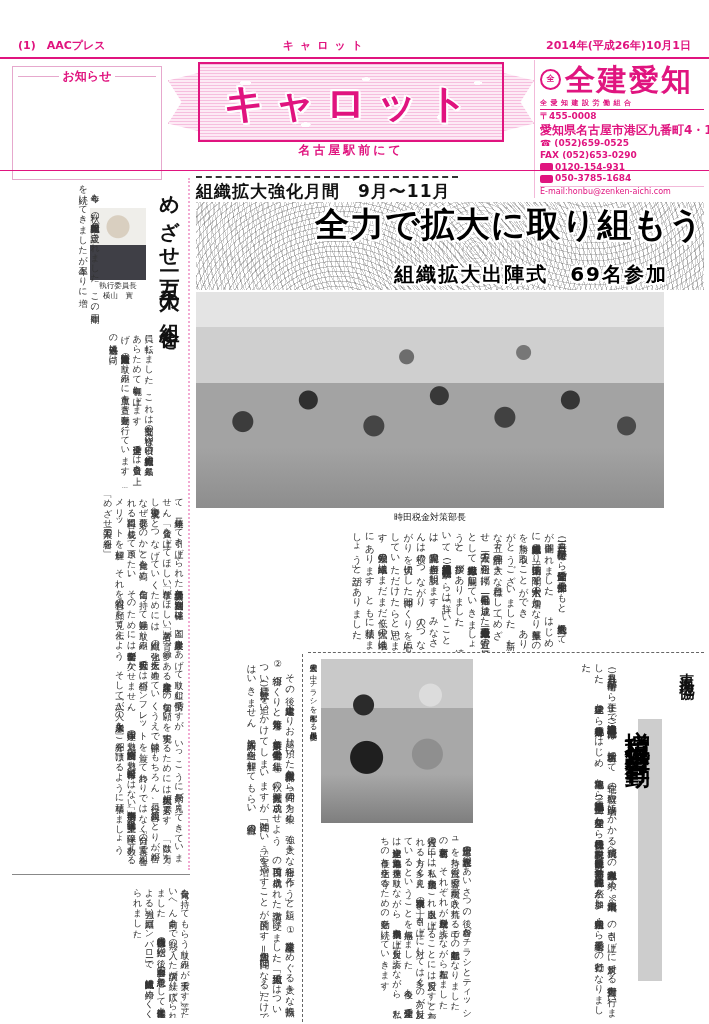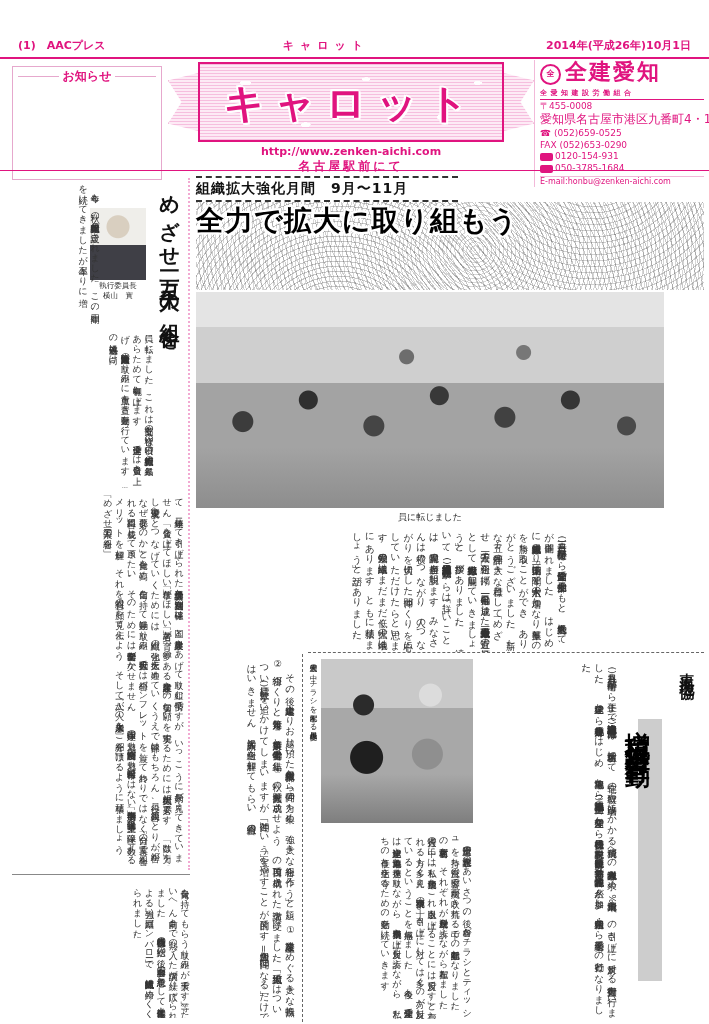--- a/index.html
+++ b/index.html
@@ -42,23 +42,23 @@
     text-shadow:-2px 0 #fff,2px 0 #fff,0 -2px #fff,0 2px #fff,2px 2px #fff,-2px -2px #fff;}
   .mast-url{text-align:center;margin-top:3px;font-size:11px;font-weight:bold;color:#e0147f;}
   .mast-tagline{text-align:center;font-size:12px;font-weight:bold;color:#e0147f;letter-spacing:3px;}
 
   
   .contact{position:absolute;left:534px;top:60px;width:170px;color:#e0147f;font-size:9px;line-height:1.3;
     border-left:1px solid #f2b9d9;padding-left:5px;box-sizing:border-box;}
   .org-row{display:flex;align-items:center;gap:4px;}
   .org-logo{width:17px;height:17px;border:2px solid #e0147f;border-radius:50%;display:flex;align-items:center;justify-content:center;
     font-size:8px;font-weight:bold;flex:0 0 auto;}
-  .org-name{font-size:22px;font-weight:bold;letter-spacing:2px;font-family:Liberation Mono, monospace;}
+  .org-name{font-size:30px;font-weight:bold;letter-spacing:2px;font-family:Liberation Serif, serif;}
   .org-sub{font-size:7px;letter-spacing:3.5px;border-bottom:1px solid #e0147f;padding-bottom:1px;margin-bottom:1px;font-weight:bold;}
-  .c-line{white-space:nowrap;font-weight:normal;}
+  .c-line{white-space:nowrap;font-weight:bold;}
   .c-addr{font-size:12px;}
   .badge{display:inline-block;width:13px;height:8px;background:#e0147f;border-radius:2px;vertical-align:middle;margin-right:2px;}
   .c-mail{font-size:8px;border-top:1px solid #f2b9d9;margin-top:1px;}
 
   
   .v{writing-mode:vertical-rl;text-orientation:mixed;overflow:hidden;}
 
   
   .left-col{position:absolute;left:12px;top:178px;width:178px;height:692px;border-right:2px dotted #f2a9d2;box-sizing:border-box;}
   .left-title{position:absolute;top:2px;right:4px;height:330px;font-size:20px;font-weight:bold;letter-spacing:4px;
@@ -70,28 +70,28 @@
   .chairman-cap{font-size:7.5px;line-height:1.3;margin-top:1px;}
   .lb{position:absolute;font-size:9px;line-height:1.32;color:#333;}
   .lb1{top:0;left:0;width:88px;height:146px;}
   .lb2{top:150px;left:0;width:142px;height:160px;}
   .lb3{top:314px;left:0;width:172px;height:374px;}
   .left-divider{position:absolute;left:12px;top:874px;width:178px;height:1px;background:#888;}
   .left-ending{position:absolute;left:12px;top:882px;width:178px;height:136px;font-size:9px;line-height:1.32;color:#333;}
 
   
   .section-label{position:absolute;left:196px;top:176px;width:262px;border-top:2px dashed #333;border-bottom:2px dashed #333;
-    padding:2px 0;font-size:14px;font-weight:bold;letter-spacing:1px;color:#111;box-sizing:border-box;}
+    padding:2px 0;font-size:17px;font-weight:bold;letter-spacing:1px;color:#111;box-sizing:border-box;}
   .banner{position:absolute;left:196px;top:202px;width:508px;height:88px;
     background:
       repeating-radial-gradient(circle at 28% 170%, rgba(70,70,70,.30) 0 1px, transparent 1px 5px),
       repeating-radial-gradient(circle at 78% -70%, rgba(70,70,70,.26) 0 1px, transparent 1px 6px),
       repeating-radial-gradient(circle at 55% 55%, rgba(70,70,70,.22) 0 1px, transparent 1px 4px),#fff;}
   .halo{text-shadow:-2px 0 #fff,2px 0 #fff,0 -2px #fff,0 2px #fff,2px 2px #fff,-2px -2px #fff,-2px 2px #fff,2px -2px #fff;}
-  .headline-main{position:absolute;top:0;left:0;right:0;text-align:left;font-size:28px;font-weight:bold;color:#000;letter-spacing:1px;}
+  .headline-main{position:absolute;top:0;left:0;right:0;text-align:right;font-size:34px;font-weight:bold;color:#000;letter-spacing:1px;}
   .headline-sub{position:absolute;right:36px;bottom:2px;font-size:20px;font-weight:bold;color:#000;letter-spacing:2px;}
   .crowd-photo{position:absolute;left:196px;top:292px;width:468px;height:216px;
     background:
       radial-gradient(circle at 10% 60%, #3c3c3c 0 10px, transparent 11px),
       radial-gradient(circle at 24% 50%, #2f2f2f 0 9px, transparent 10px),
       radial-gradient(circle at 38% 62%, #454545 0 10px, transparent 11px),
       radial-gradient(circle at 52% 48%, #383838 0 9px, transparent 10px),
       radial-gradient(circle at 66% 58%, #414141 0 10px, transparent 11px),
       radial-gradient(circle at 80% 50%, #353535 0 9px, transparent 10px),
       radial-gradient(circle at 92% 62%, #4a4a4a 0 9px, transparent 10px),
@@ -136,21 +136,20 @@
     <div class="notice-title">お知らせ</div>
   </div>
 
   <div class="masthead">
     <div class="ribbon">
       <div class="tail tail-l"></div>
       <div class="tail tail-r"></div>
       <div class="ribbon-band"></div>
       <div class="ribbon-title">キャロット</div>
     </div>
-    <div class="mast-url">http://www.zenken-aichi.com</div>
     <div class="mast-tagline">名古屋駅前にて</div>
   </div>
 
   <div class="contact">
     <div class="org-row">
       <span class="org-logo">全</span>
       <span class="org-name">全建愛知</span>
     </div>
     <div class="org-sub">全愛知建設労働組合</div>
     <div class="c-line">〒455-0008</div>
@@ -176,23 +175,24 @@
     <div class="lb lb1 v">　今年も、秋の組織拡大強化月間が設定されました。この四年間、減少を続けてきましたが五年ぶりに増</div>
     <div class="lb lb2 v">員に転じました。これは各支部の皆様の日頃の組織拡大行動の結果と、あらためて御礼申し上げます。　全建労連では賃金引き上げ、社会保険未加入対策の取り組みに重点を置き運動を行っています。技能労働者の処遇改善に向け</div>
     <div class="lb lb3 v">て、二年連続して引き上げられた設計労務単価と法定福利費の確保は、国と建設業界をあげて取り組む情勢ですが、いっこうに効果が見えてきていません。「賃金を上げてほしい」「仕事がほしい」「若者が育つ夢のある建設産業を」の切実な願いを実現するためには組織拡大が必要です。　「数は力」を実践し要求実現へとつなげていくためには、組織の強化、拡大を進めていくうえで幹部はもちろん、役員、組合員一人ひとりが「組合がなぜ必要なのか」と自覚を高め、自信を持って運動に取り組み、拡大行動では組合パンフレットを渡して終わりではなく「自分の言葉で組合を語れる」組合員に成長して頂きたい。そのためには支部学習会が欠かせません。　中建国保の魅力、組合共済制度の魅力、市町村国保にはない「傷病手当制度」、労災保険(上乗せ保障)等、数ある組合メリットを理解し、それを組合員の顔を見て伝えよう。そして「一人が一人の未加入者を」「ご紹介を」頂けるように頑張りましょう。「めざせ一万三千人の組合を」</div>
   </div>
   <div class="left-divider"></div>
   <div class="left-ending v">自覚を持ってもらう取り組みが大事です」等、たいへん前向きで熱の入った講演が繰り広げられました。　横山執行委員長の総括の後、参加者全員の意思統一として佐々木青年部長による力強い「団結ガンバロー」で、組織拡大出陣式は締めくくられました。</div>
 
   <div class="section-label">組織拡大強化月間　9月〜11月</div>
   <div class="banner">
     <div class="headline-main halo">全力で拡大に取り組もう</div>
+    <div class="headline-sub halo">組織拡大出陣式　69名参加</div>
   </div>
   <div class="crowd-photo"></div>
-  <div class="crowd-cap">員に転じました</div>
+  <div class="crowd-cap">時田税金対策部長</div>
   <div class="flow1 v">　八月三十一日(日)午後一時三十分から全建愛知会館で二十七支部参加のもと、総勢六十九名にて、全建愛知組織拡大出陣式が開催されました。　はじめに近藤組織部長より「第四十一期は一年間で六十六名の増加となり五年振りの実増を勝ち取ることができ、ありがとうございました。新たな五ヵ年計画の大きな目標として「めざせ、一万三千人の組合」を掲げ、二〇〇七年一月一日に達成した過去最大組織人員一万千七百十六人を直近の目標として組織拡大行動を展開していきましょう」と、挨拶がありました。　続いて、大澤組織拡大推進委員長(副執行委員長)からは「詳しいことは、書記局の担当者が説明します。みなさんは横のつながり、人のつながりを大切にした仲間づくりを中心に拡大していただけたらと思います。愛知県の組織率はまだまだ低く拡大の余地は十分にあります。ともに頑張りましょう」と話がありました。</div>
   <div class="main-flow2 v">　その後、全建総連よりお越し頂いた奈良組織部長から「仲間の力を集め、強く大きな組合を作ろう」と題し、①建設産業をめぐる大きな転換点、②組合づくりと青年対策、③事業所対策と青年労働者の結集、④秋の拡大月間を成功させよう、の四項目で構成された講演を受けました。「組織拡大ではついつい目標(数字)を追いかけてしまいますが、「仲間」という「宝」を増やすことが目的です。組合加入=「仲間になる」だけではいきません。新加入者に組合を理解してもらい、組合員の</div>
   <div class="vdash"></div>
 
   <div class="tokai">
     <div class="flyer-cap v">悪天候の中、チラシを配布する樺山委員長</div>
     <div class="flyer-photo"></div>
     <div class="t-flow2 v">　三重建労の水谷書記長のあいさつの後、各自がチラシとティッシュを持ち台風の影響で雨風が吹き荒れる中での配布活動となりました。土曜日の名古屋駅前を、それぞれが増税反対を訴えながら配布しました。　通行人の中には「私も消費税をこれ以上引き上げることには反対です」と言われる方も多く見え、消費税率の十%引き上げに対しては多くの方が反対しているということを痛感しました。　今後も、全建愛知では全建総連や東海地協と連携を取りながら、消費税率引き上げ反対を訴えながら、私たちの仕事と生活を守るための活動を続けていきます。</div>
     <div class="t-flow1 v">　八月九日(土)午前十一時から正午まで全建総連東海地方協議会(東海地協)は、名古屋駅前にて、住宅の取得や増改築にかかる消費税への軽減税率導入を求め、消費税率十%への引き上げに反対する街宣行動を行いました。　全建総連から小林税金対策部長をはじめ、東海地協から杣川東海地協議長(三重建労)、全建愛知から樺山執行委員長、中村書記次長、時田税金対策部長、酒井・宮島部長、鈴木・池崎・戸谷書記の八名が参加し、四県連・組合から総勢三十二名での行動となりました。</div>
     <div class="t-label v">東海地協</div>

